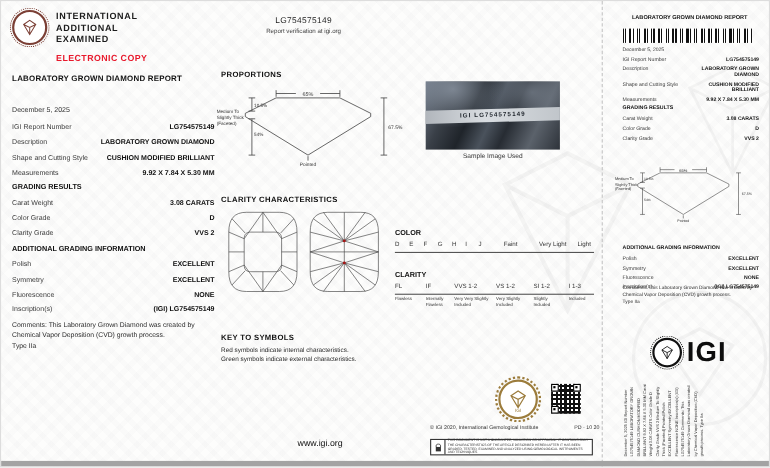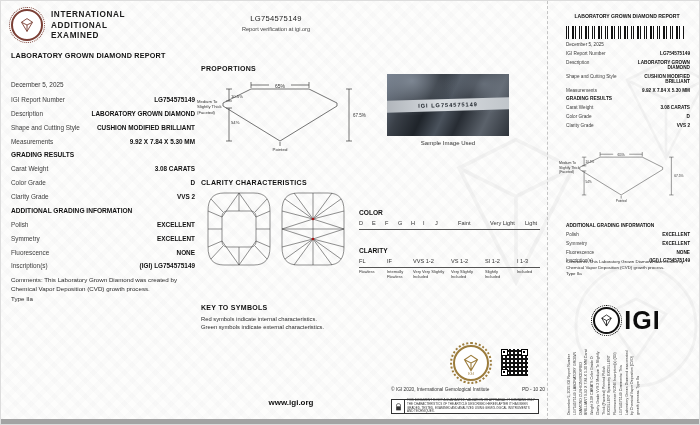--- a/index.html
+++ b/index.html
@@ -45,21 +45,21 @@
   .caption{position:absolute;left:386px;top:139px;width:122px;text-align:center;font-size:6px;color:#333;}
   .plot{position:absolute;}
   .scale{position:absolute;left:358px;width:181px;}
   .scale .t{font-weight:bold;font-size:6.6px;color:#111;margin-bottom:4px;}
   .srow{position:relative;height:8px;font-size:5.6px;color:#333;}
   .srow span{position:absolute;top:0;}
   .sline{border-bottom:.8px solid #555;margin-top:1px;}
   .slabels{position:relative;height:14px;font-size:4px;line-height:1.2;color:#333;margin-top:2px;}
   .slabels span{position:absolute;top:0;}
   .keyline{position:absolute;font-size:5.8px;color:#2b2b2b;line-height:1.4;}
-  .website{position:absolute;left:240px;top:397px;width:100px;text-align:center;font-weight:bold;font-size:8px;color:#111;}
+  .website{position:absolute;left:240px;top:397px;width:100px;text-align:center;font-weight:normal;font-size:8px;color:#111;}
   .copyright{position:absolute;left:390px;top:386px;font-size:4.8px;color:#333;}
   .pdcode{position:absolute;left:521px;top:386px;font-size:4.8px;color:#333;}
   .disc{position:absolute;left:390px;top:398px;width:148px;height:15px;border:1px solid #333;background:#fff;display:flex;align-items:center;box-sizing:border-box;}
   .disc .lockbox{width:12px;height:100%;border-right:1px solid #333;display:flex;align-items:center;justify-content:center;flex:none;}
   .disc .dtext{font-size:3px;line-height:1.3;color:#333;padding:1px 2px;overflow:hidden;}
   .qr{position:absolute;left:500px;top:348px;width:27px;height:27px;background:#fff;
       background-image:repeating-linear-gradient(0deg,#111 0 2px,transparent 2px 4px),
                        repeating-linear-gradient(90deg,#111 0 2px,#fff 2px 4px);}
   .qr i{position:absolute;width:7px;height:7px;border:1.6px solid #000;background:#fff;box-sizing:border-box;}
   .qr i::after{content:"";position:absolute;left:1px;top:1px;width:2px;height:2px;background:#000;}
@@ -107,20 +107,21 @@
         <svg width="22" height="22" viewBox="0 0 24 24">
           <path d="M6,9 L12,5 L18,9 L12,19 Z M6,9 L12,12 L18,9 M12,12 L12,19" stroke="currentColor" fill="none" stroke-width="1"></path>
         </svg>
       </div>
       <div class="orgname">
         <div>INTERNATIONAL</div>
         <div>ADDITIONAL</div>
         <div>EXAMINED</div>
       </div>
     </div>
+    <div class="ecopy">ELECTRONIC COPY</div>
     <div class="ltitle">LABORATORY GROWN DIAMOND REPORT</div>
     <div class="ldate">December 5, 2025</div>
 
     <div class="rows">
       <div class="row">
         <span class="lbl">IGI Report Number</span>
         <span class="val">LG754575149</span>
       </div>
       <div class="row">
         <span class="lbl">Description</span>

